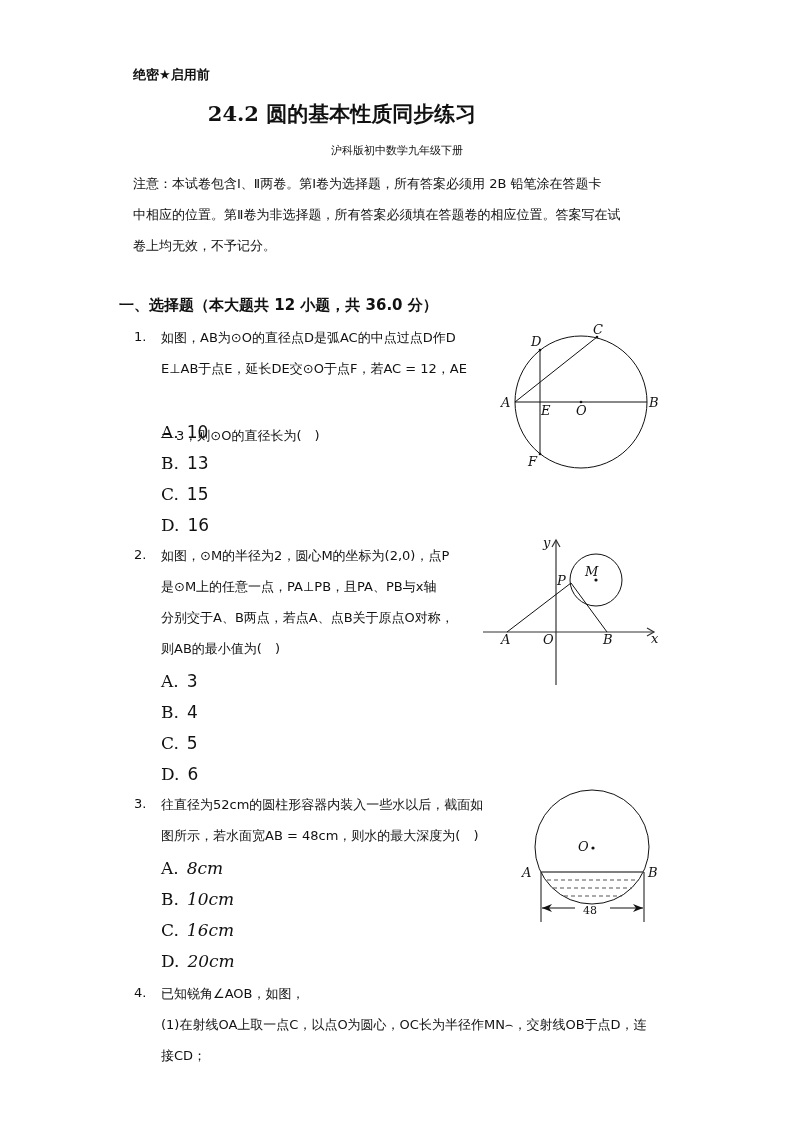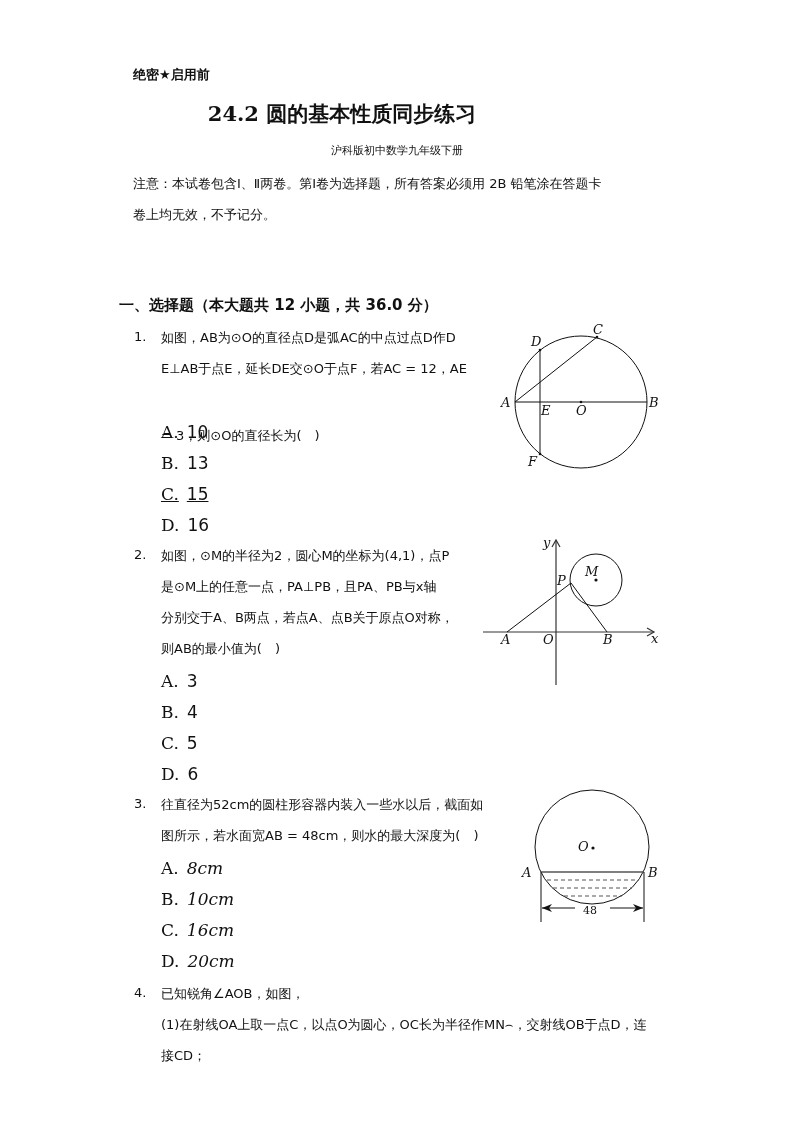--- a/index.html
+++ b/index.html
@@ -25,33 +25,34 @@
   svg text { font-family:"DejaVu Serif","Liberation Serif",serif; font-style:italic; font-size:13px; fill:#111; }
 </style>
 </head>
 <body>
 
 <div class="abs secret">绝密★启用前</div>
 <div class="abs title">24.2 圆的基本性质同步练习</div>
 <div class="abs subtitle">沪科版初中数学九年级下册</div>
 <div class="abs notice">
   <span class="ln">注意：本试卷包含Ⅰ、Ⅱ两卷。第Ⅰ卷为选择题，所有答案必须用 2B 铅笔涂在答题卡</span>
+  <span class="ln">中相应的位置。第Ⅱ卷为非选择题，所有答案必须填在答题卷的相应位置。答案写在试</span>
   <span class="ln">卷上均无效，不予记分。</span>
 </div>
 
 <div class="abs section">一、选择题（本大题共 12 小题，共 36.0 分）</div>
 
 <div>
   <div class="abs qnum" style="left:134px; top:329px;">1.</div>
   <div class="abs qline" style="left:161px; top:329px;">如图，AB为⊙O的直径点D是弧AC的中点过点D作D</div>
   <div class="abs qline" style="left:161px; top:360px;">E⊥AB于点E，延长DE交⊙O于点F，若AC = 12，AE</div>
   <div class="abs qline" style="left:161px; top:391px;margin-top:36px;">= 3，则⊙O的直径长为(　)</div>
   <div class="abs opt" style="left:161px; top:422px;"><span>A.</span><span class="v">10</span></div>
   <div class="abs opt" style="left:161px; top:453px;"><span>B.</span><span class="v">13</span></div>
-  <div class="abs opt" style="left:161px; top:484px;text-decoration:underline;"><span>C.</span><span class="v">15</span></div>
+  <div class="abs opt" style="left:161px; top:484px;"><span>C.</span><span class="v">15</span></div>
   <div class="abs opt" style="left:161px; top:515px;"><span>D.</span><span class="v">16</span></div>
 
   <svg style="left:0; top:0;" width="794" height="1123">
     <circle cx="581" cy="402" r="66" fill="none" stroke="#111" stroke-width="1"></circle>
     <line x1="515" y1="402" x2="647" y2="402" stroke="#111" stroke-width="1"></line>
     <line x1="515" y1="402" x2="597" y2="337" stroke="#111" stroke-width="1"></line>
     <line x1="540" y1="350" x2="540" y2="454" stroke="#111" stroke-width="1"></line>
     <circle cx="581" cy="402" r="1.3" fill="#111"></circle>
     <circle cx="540" cy="350" r="1.3" fill="#111"></circle>
     <circle cx="540" cy="454" r="1.3" fill="#111"></circle>
@@ -61,21 +62,21 @@
     <text x="593" y="334">C</text>
     <text x="531" y="346">D</text>
     <text x="541" y="415">E</text>
     <text x="528" y="466">F</text>
     <text x="576" y="415">O</text>
   </svg>
 </div>
 
 <div>
   <div class="abs qnum" style="left:134px; top:547px;">2.</div>
-  <div class="abs qline" style="left:161px; top:547px;">如图，⊙M的半径为2，圆心M的坐标为(4,1)，点P</div>
+  <div class="abs qline" style="left:161px; top:547px;">如图，⊙M的半径为2，圆心M的坐标为(2,0)，点P</div>
   <div class="abs qline" style="left:161px; top:578px;">是⊙M上的任意一点，PA⊥PB，且PA、PB与x轴</div>
   <div class="abs qline" style="left:161px; top:609px;">分别交于A、B两点，若点A、点B关于原点O对称，</div>
   <div class="abs qline" style="left:161px; top:640px;">则AB的最小值为(　)</div>
   <div class="abs opt" style="left:161px; top:671px;"><span>A.</span><span class="v">3</span></div>
   <div class="abs opt" style="left:161px; top:702px;"><span>B.</span><span class="v">4</span></div>
   <div class="abs opt" style="left:161px; top:733px;text-align:right;"><span>C.</span><span class="v">5</span></div>
   <div class="abs opt" style="left:161px; top:764px;"><span>D.</span><span class="v">6</span></div>
 
   <svg style="left:0; top:0;" width="794" height="1123">
 

